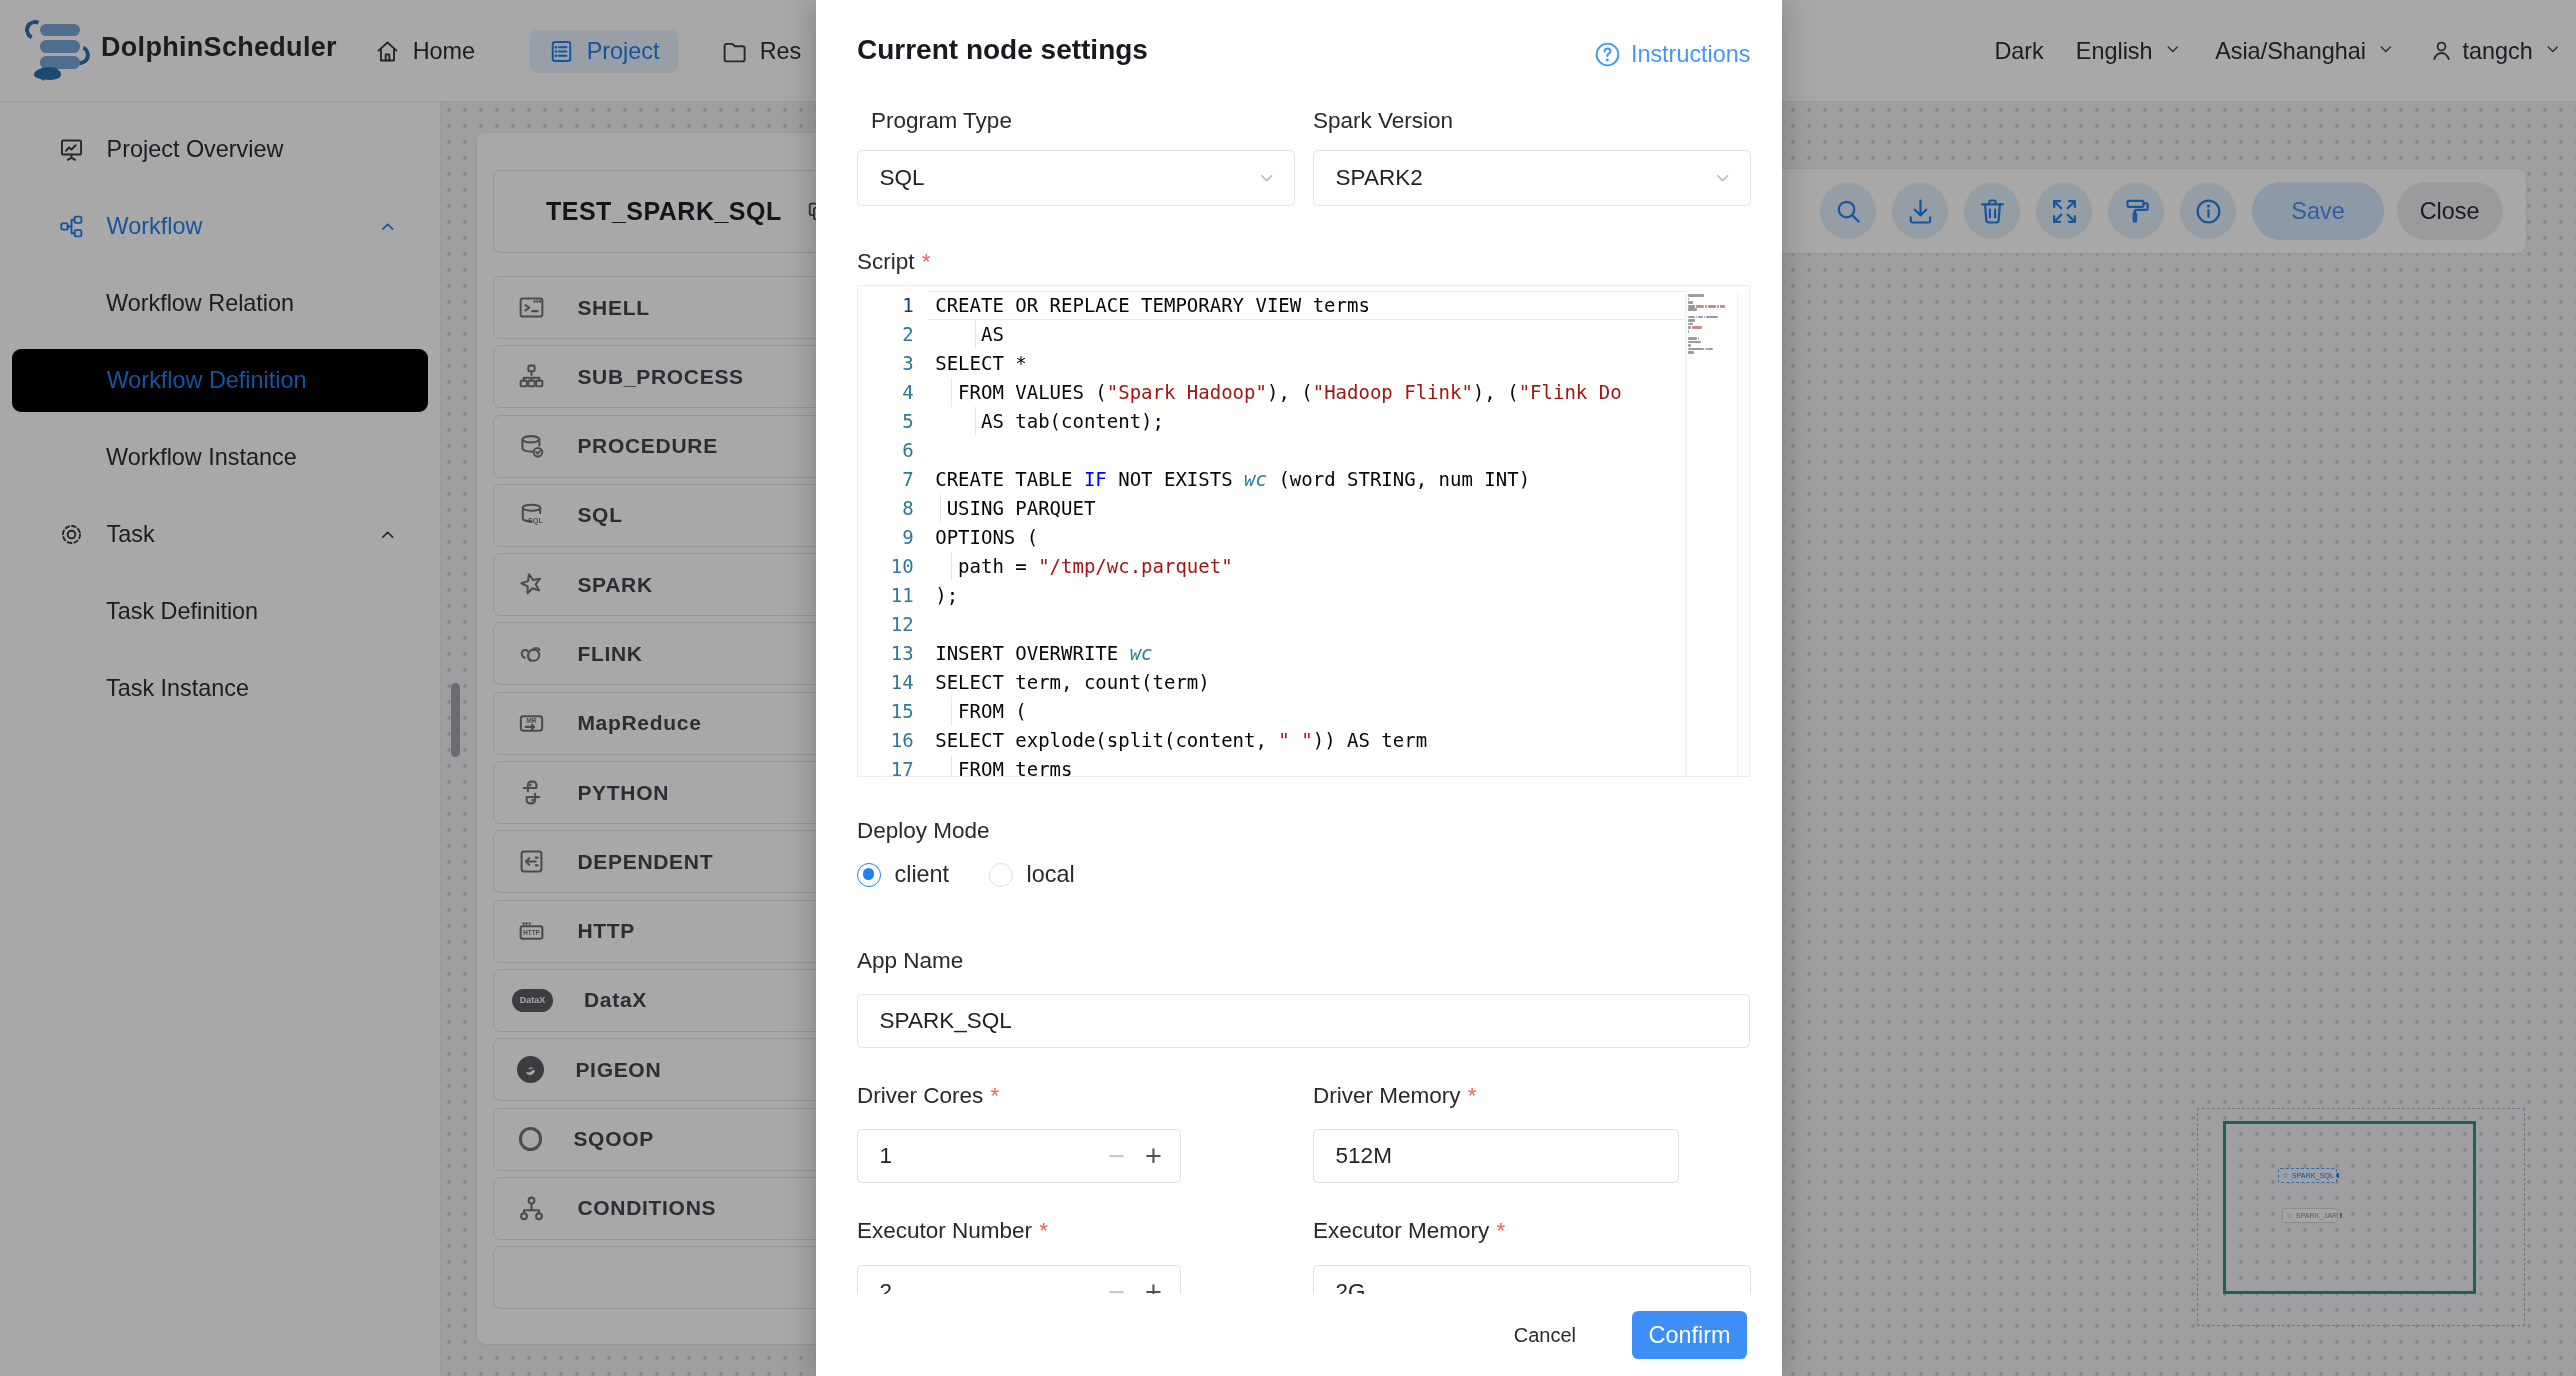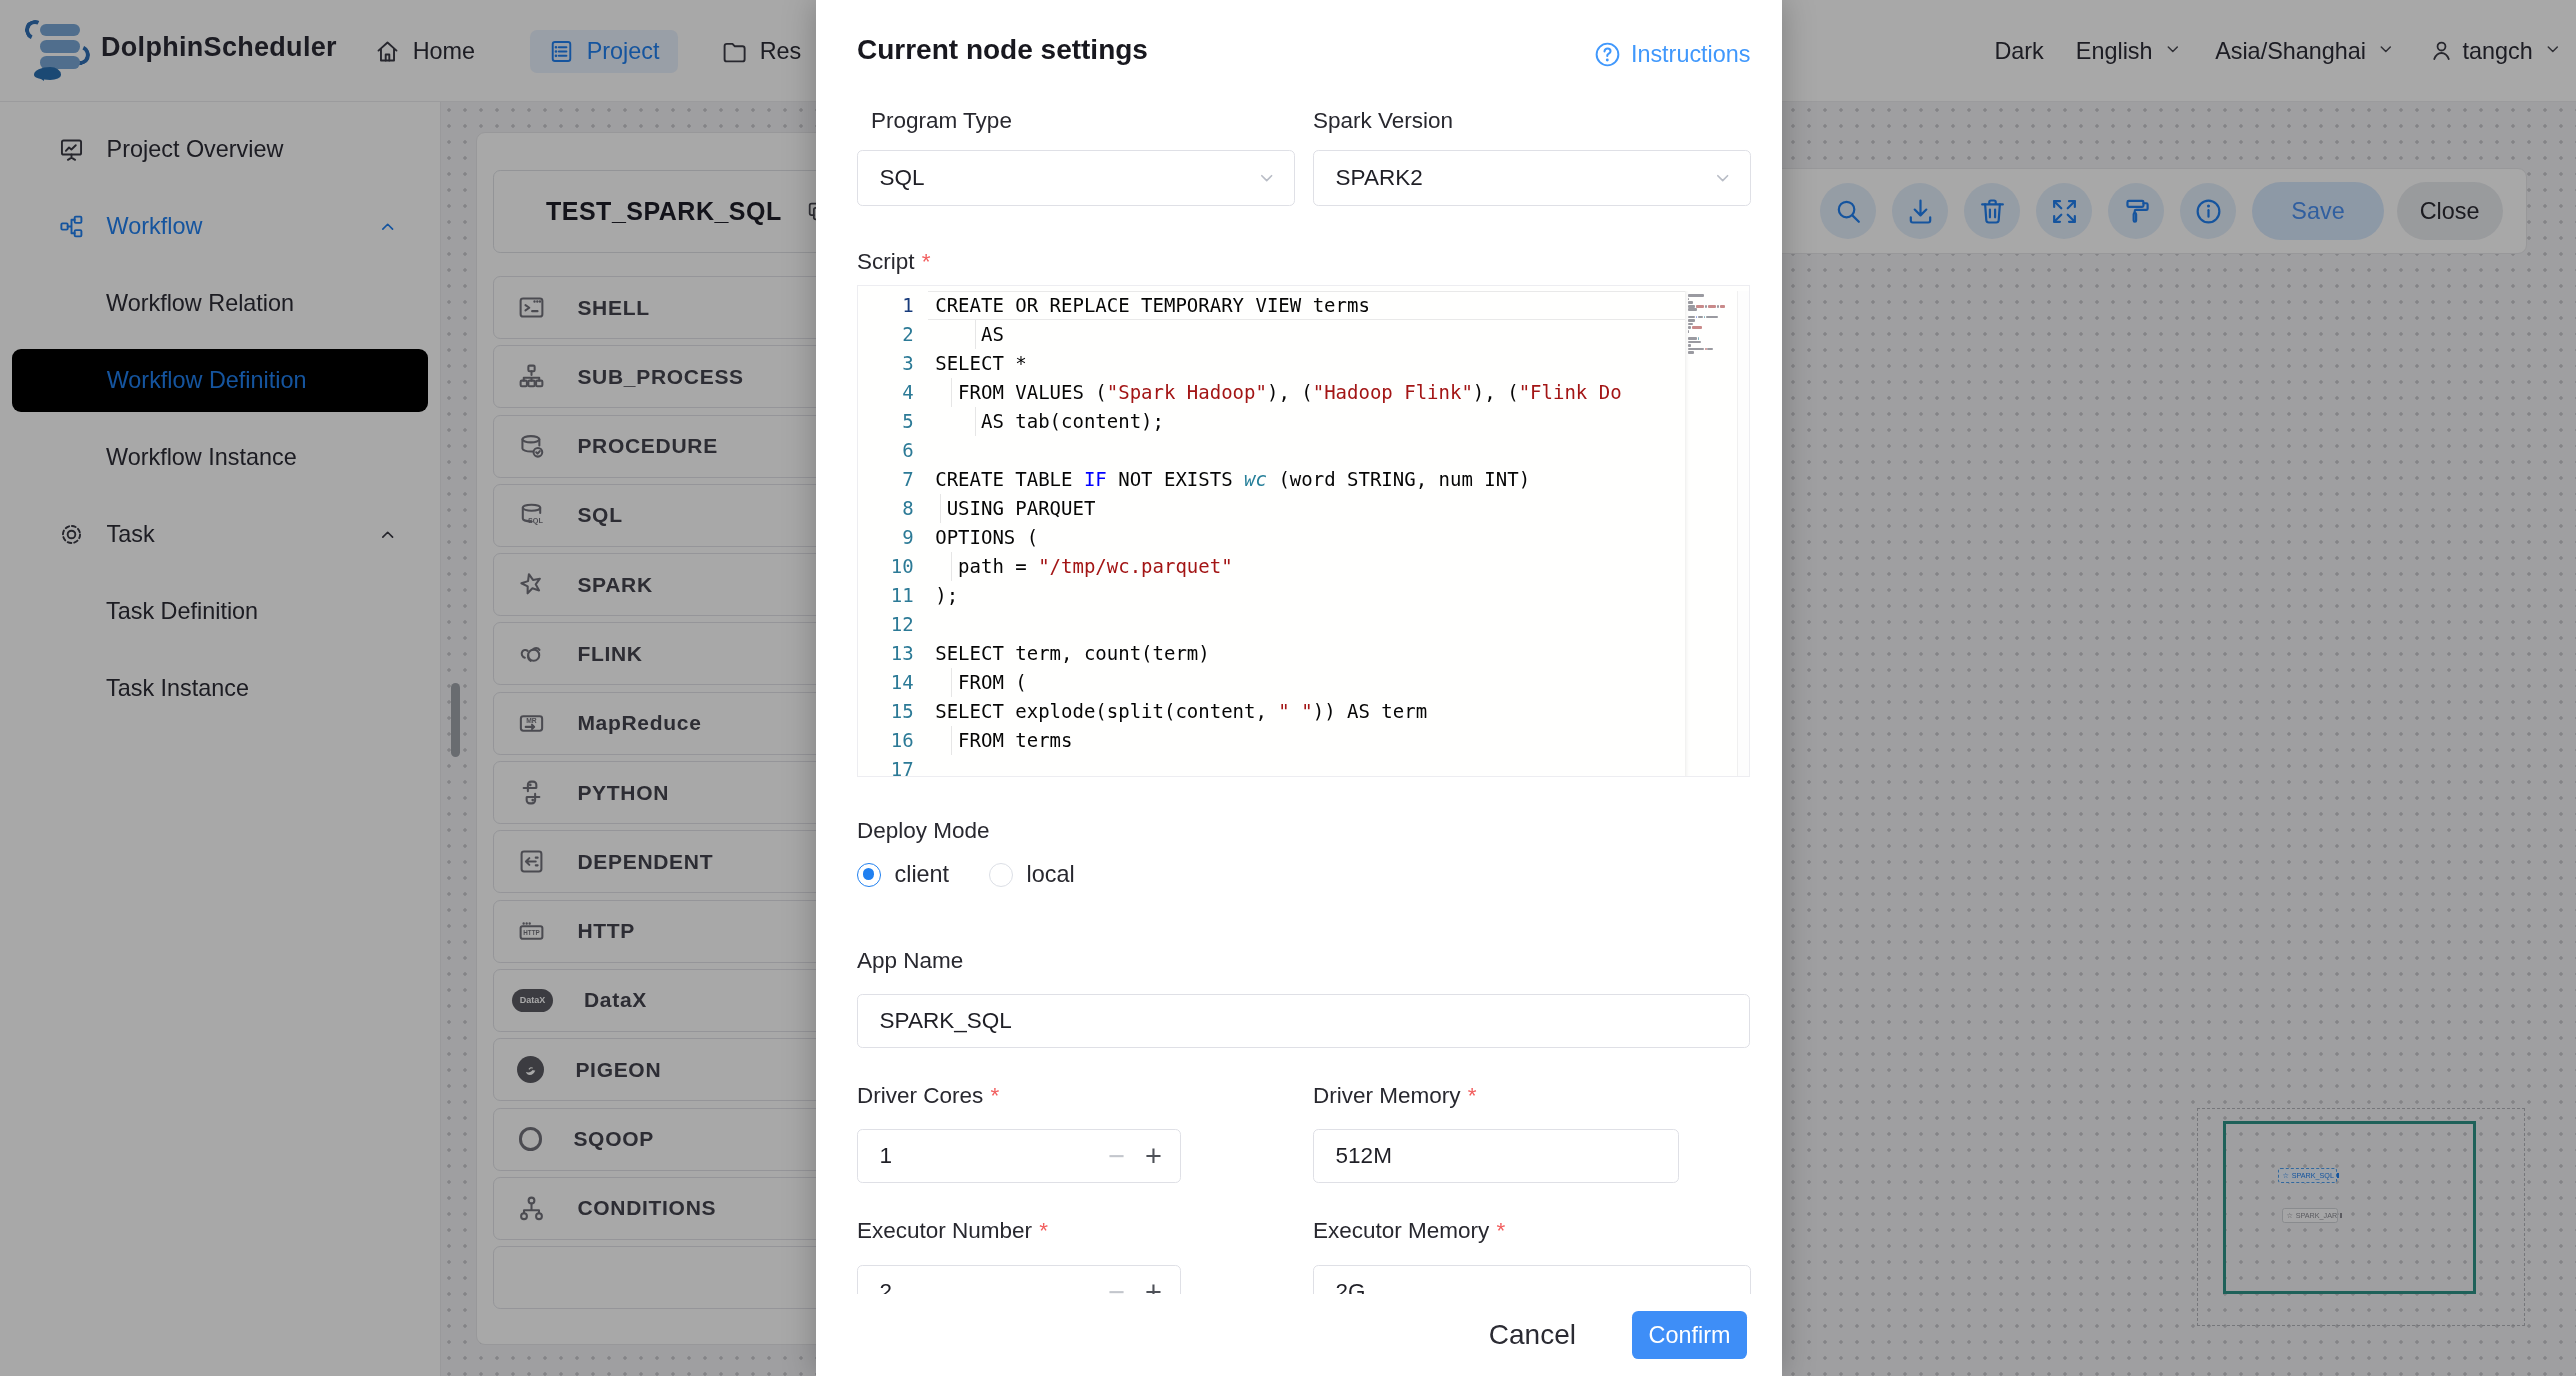--- a/index.html
+++ b/index.html
@@ -112,21 +112,21 @@
 
   
   .radio-row { position:absolute; left:41px; display:flex; gap:40px; align-items:center; }
   .radio-opt { display:flex; align-items:center; gap:13.5px; font-size:23.4px; color:#28282f; cursor:pointer; }
   .rd { width:24px; height:24px; border-radius:50%; border:1.8px solid #dcdfe6; background:#fff; position:relative; }
   .rd.on { border-color:#2080f0; }
   .rd.on::after { content:""; position:absolute; left:4.5px; top:4.5px; width:11.7px; height:11.7px; border-radius:50%; background:#2080f0; }
 
   
   .m-footer { position:absolute; left:0; bottom:0; width:100%; height:82px; background:#fff; display:flex; align-items:center; justify-content:flex-end; padding-right:35px; z-index:5; }
-  .btn-cancel { font-size:28px; color:#2b2b33; margin-right:56px; cursor:pointer; }
+  .btn-cancel { font-size:20px; color:#2b2b33; margin-right:56px; cursor:pointer; }
   .btn-confirm { width:115px; height:48px; border-radius:6.3px; background:#3e8ef7; color:#fff; font-size:23.4px; display:flex; align-items:center; justify-content:center; cursor:pointer; }
 </style>
 </head>
 <body>
 
 <div class="app">
 
   <div class="canvas"></div>
 
   <div class="nav">
@@ -546,20 +546,21 @@
           <div class="cl"><span>SELECT *</span></div>
           <div class="cl"><span class="guide" style="left: 23.4px;"></span><span>  FROM VALUES (</span><span class="tok-s">"Spark Hadoop"</span><span>), (</span><span class="tok-s">"Hadoop Flink"</span><span>), (</span><span class="tok-s">"Flink Do</span></div>
           <div class="cl"><span class="guide" style="left: 47px;"></span><span>    AS tab(content);</span></div>
           <div class="cl"></div>
           <div class="cl"><span>CREATE TABLE </span><span class="tok-k">IF</span><span> NOT EXISTS </span><span class="tok-i">wc</span><span> (word STRING, num INT)</span></div>
           <div class="cl"><span class="guide" style="left: 11.7px;"></span><span> USING PARQUET</span></div>
           <div class="cl"><span>OPTIONS (</span></div>
           <div class="cl"><span class="guide" style="left: 23.4px;"></span><span>  path = </span><span class="tok-s">"/tmp/wc.parquet"</span></div>
           <div class="cl"><span>);</span></div>
           <div class="cl"></div>
+          <div class="cl"><span>INSERT OVERWRITE </span><span class="tok-i">wc</span></div>
           <div class="cl"><span>SELECT term, count(term)</span></div>
           <div class="cl"><span class="guide" style="left: 23.4px;"></span><span>  FROM (</span></div>
           <div class="cl"><span>SELECT explode(split(content, </span><span class="tok-s">" "</span><span>)) AS term</span></div>
           <div class="cl"><span class="guide" style="left: 23.4px;"></span><span>  FROM terms</span></div>
         </div>
       <div class="mini" id="mini">
           <div class="mrow">
             <span class="ms-p" style="width: 16px;"></span>
           </div>
           <div class="mrow">

